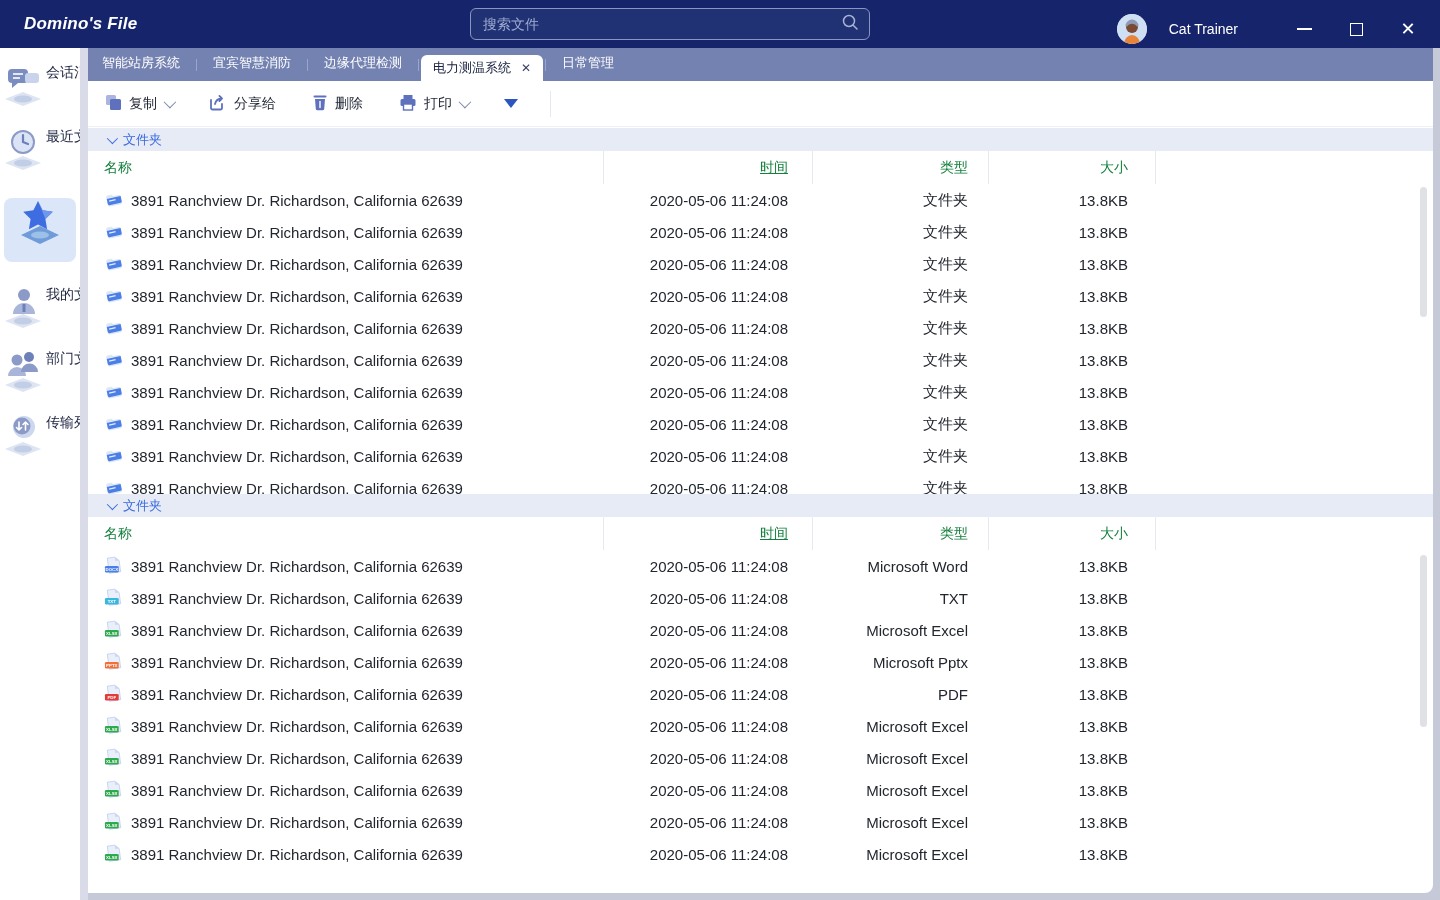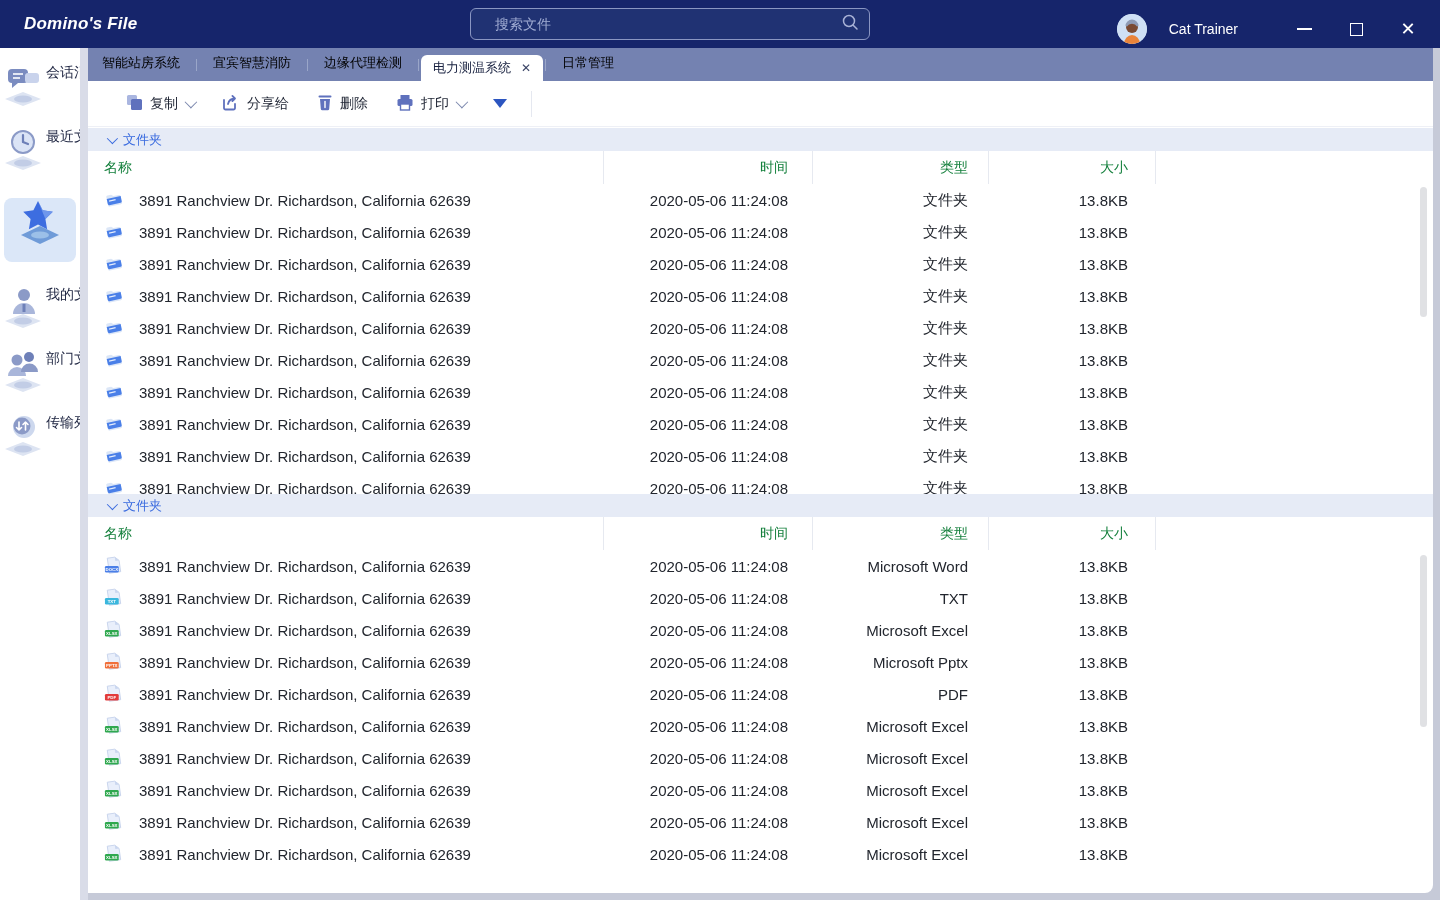--- a/index.html
+++ b/index.html
@@ -16,21 +16,21 @@
     position:absolute; left:0; top:0; width:1440px; height:48px;
     background:#16256b; display:flex; align-items:center;
   }
   .app-title {
     color:#fff; font-size:17px; font-weight:bold; font-style:italic;
     margin-left:24px; letter-spacing:.2px;
   }
   .search-wrap {
     position:absolute; left:470px; top:8px; width:400px; height:32px;
     border:1px solid #8a96c2; border-radius:6px; background:#203273;
-    display:flex; align-items:center; padding:0 10px 0 24px;
+    display:flex; align-items:center; padding:0 10px 0 12px;
   }
   .search-wrap input {
     flex:1; background:transparent; border:none; outline:none;
     color:#dfe5f5; font-size:14px; font-family:inherit;
   }
   .search-wrap input::placeholder { color:#9fabd2; }
   .topbar-right {
     position:absolute; right:0; top:0; height:58px; display:flex;
     align-items:center; gap:12px; padding-right:12px;
   }
@@ -79,35 +79,35 @@
     display:flex; flex-direction:column;
   }
 
   
   .tabstrip {
     height:33px; background:#7482b1; display:flex; align-items:flex-end;
     padding-left:0; flex:none;
   }
   .ws-tab {
     height:33px; display:flex; align-items:center; padding:18px 14px;
-    color:#000000; font-size:13px; cursor:pointer; white-space:nowrap;
+    color:#ffffff; font-size:13px; cursor:pointer; white-space:nowrap;
   }
   .ws-tab.active {
     background:#fff; color:#17203f; height:26px; border-radius:6px 6px 0 0;
     padding:0 12px;
   }
   .ws-tab .tab-close {
     margin-left:10px; font-size:12px; color:#3a4466; cursor:pointer;
   }
   .tab-sep { width:1px; height:12px; background:#9aa6c9; margin:0 2px 10px 2px; align-self:flex-end; }
 
   
   .toolbar {
-    height:46px; display:flex; align-items:center; gap:28px;
-    padding-left:38px; border-bottom:1px solid #eef0f6; flex:none;
+    height:46px; display:flex; align-items:center; gap:36px;
+    padding-left:17px; border-bottom:1px solid #eef0f6; flex:none;
   }
   .tool-btn {
     display:flex; align-items:center; gap:7px; background:none; border:none;
     font-size:14px; color:#1e2433; cursor:pointer; font-family:inherit;
   }
   .chev { width:9px; height:9px; border-right:1.6px solid #7b87ad; border-bottom:1.6px solid #7b87ad;
     transform:rotate(45deg) translateY(-2px); display:inline-block; }
   .dd-triangle {
     width:0; height:0; border-left:7px solid transparent; border-right:7px solid transparent;
     border-top:9px solid #2c55c0; display:inline-block; cursor:pointer;
@@ -143,29 +143,29 @@
   .sec-title { color:#3a6bdf; font-size:13px; }
 
   .grid-row {
     display:grid; grid-template-columns:515px 209px 176px 167px 1fr;
     align-items:center;
   }
   .thead { height:33px; flex:none; }
   .thead .hcell { font-size:14px; color:#15803d; height:33px; display:flex; align-items:center; }
   .hcell.c-name { padding-left:16px; }
   .hcell.c-time, .hcell.c-type, .hcell.c-size { justify-content:flex-end; border-left:1px solid #e6e9f0; }
-  .hcell.c-time { padding-right:24px; }
+  .hcell.c-time { padding-right:24px;text-decoration:underline; }
   .hcell.c-type { padding-right:20px; }
   .hcell.c-size { padding-right:27px; }
   .hcell.c-fill { border-left:1px solid #e6e9f0; height:33px; }
 
   .rows-wrap { position:relative; overflow:hidden; flex:1; }
   .trow { height:32px; cursor:default; }
   .cell { font-size:15px; color:#22262e; white-space:nowrap; }
-  .cell.c-name { padding-left:16px; display:flex; align-items:center; gap:16px; }
+  .cell.c-name { padding-left:16px; display:flex; align-items:center; gap:8px; }
   .cell.c-time, .cell.c-type, .cell.c-size { text-align:right; }
   .cell.c-time { padding-right:24px; }
   .cell.c-type { padding-right:20px; }
   .cell.c-size { padding-right:27px; }
   .file-ic { width:19px; height:20px; flex:none; }
 
   .scroll-thumb {
     position:absolute; right:6px; width:7px; background:#e0e1e4; border-radius:4px;
   }
 </style>

